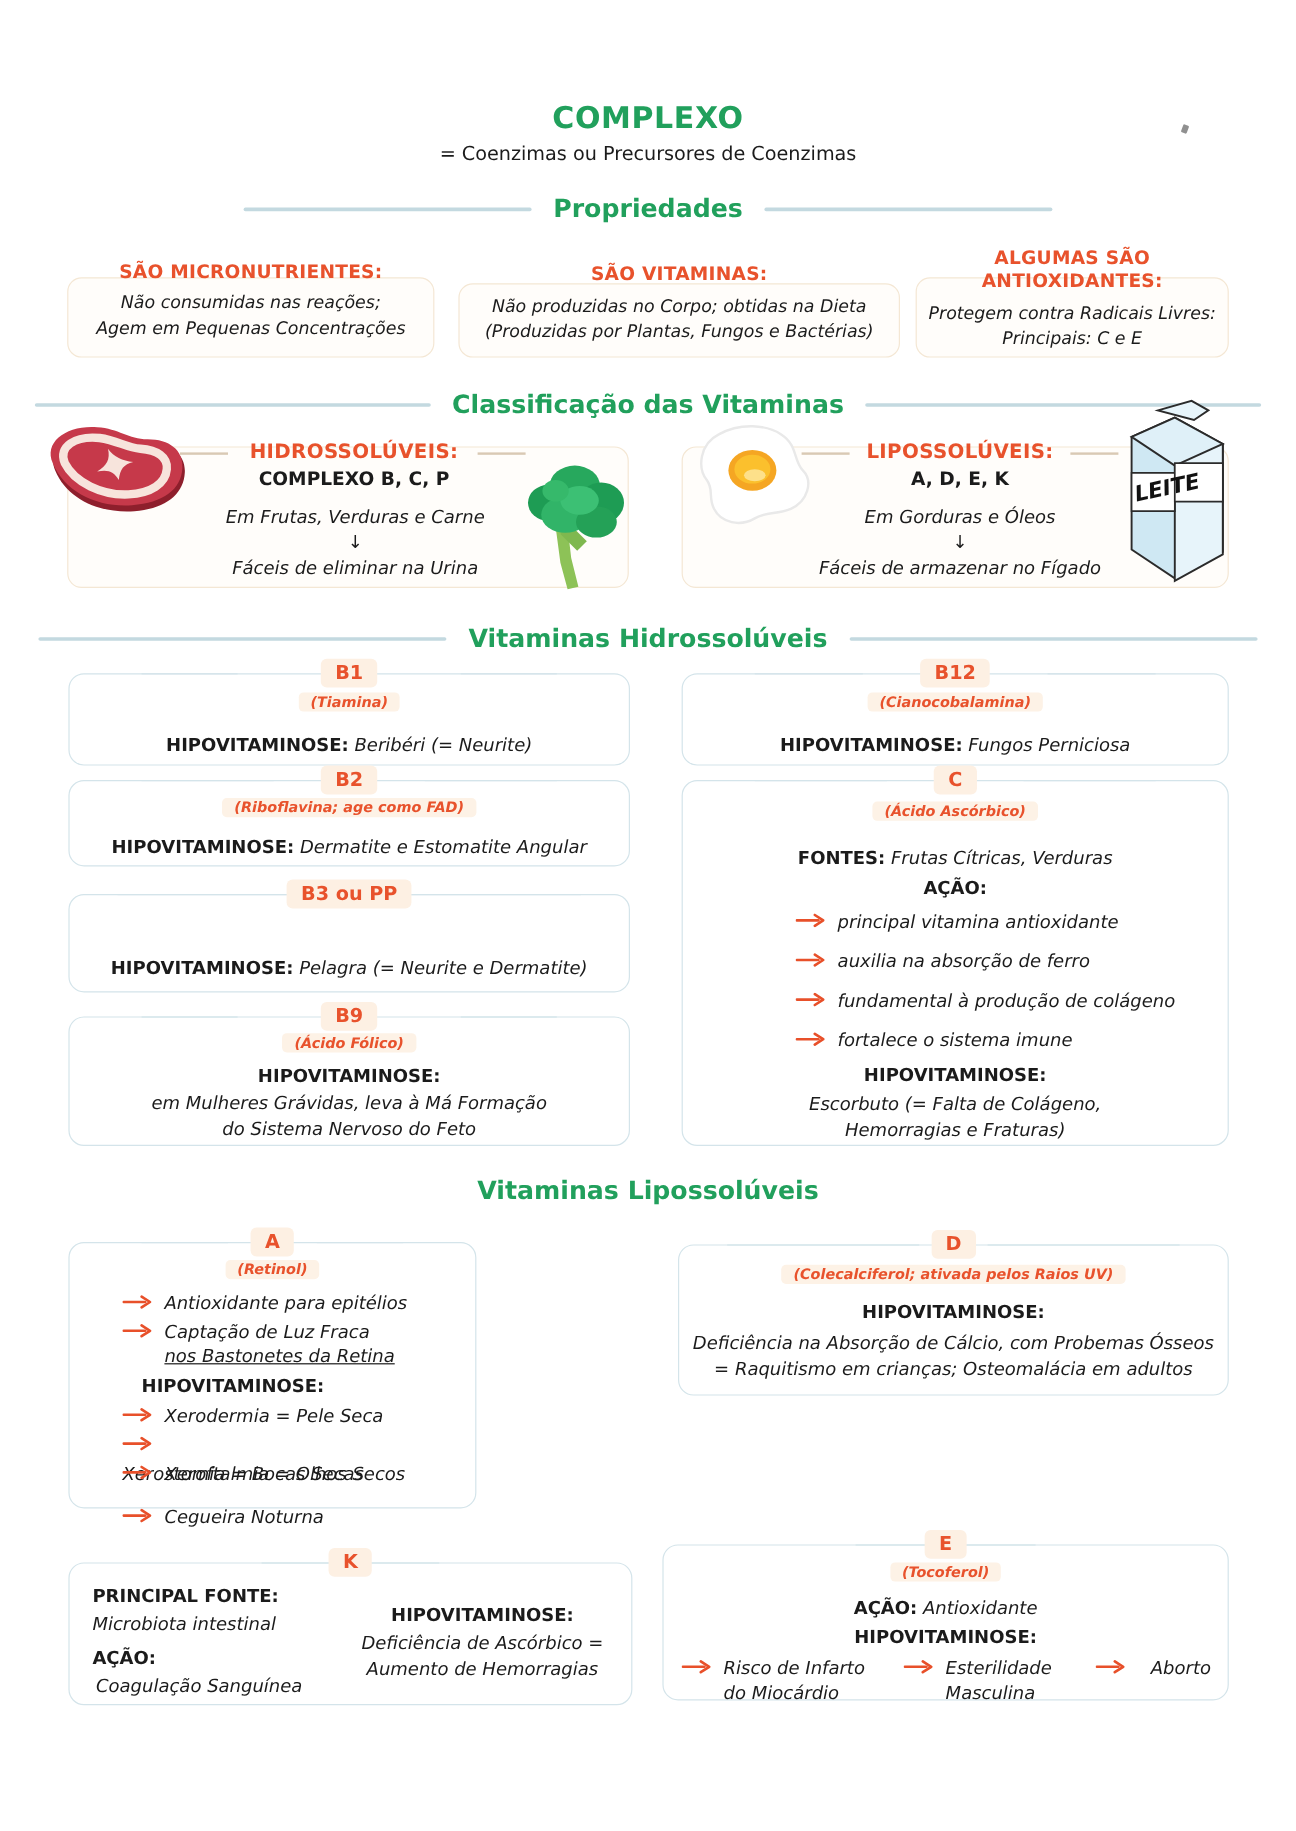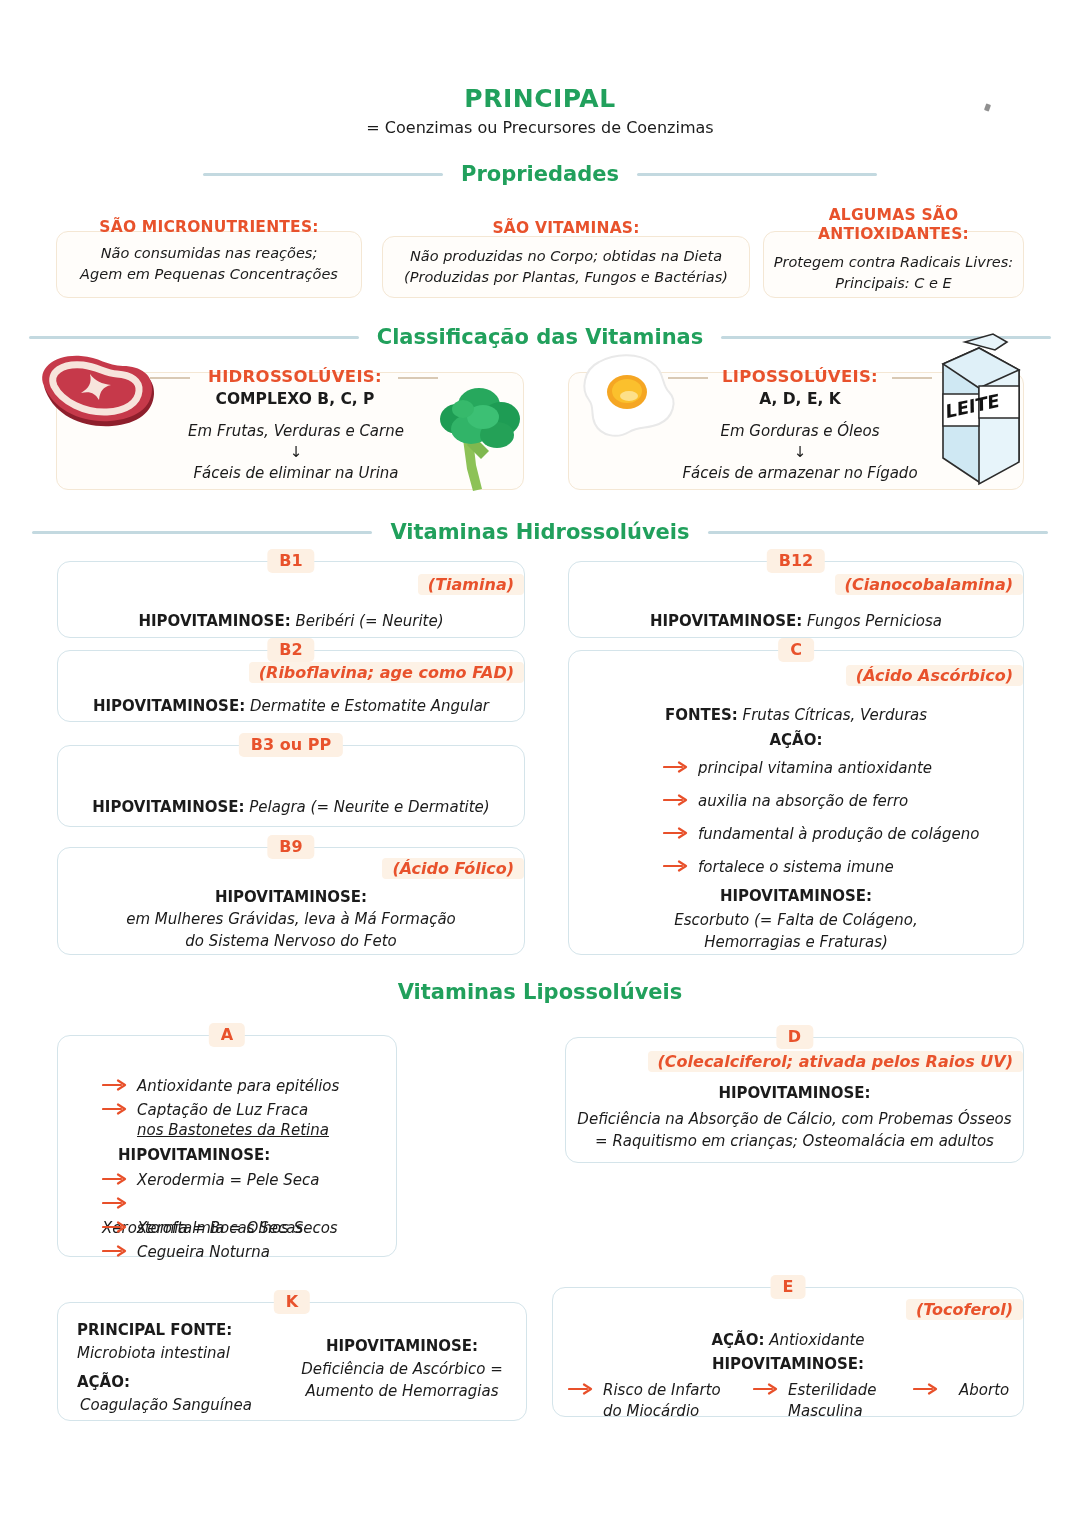--- a/index.html
+++ b/index.html
@@ -70,22 +70,22 @@
     position:absolute;top:-13px;left:50%;transform:translateX(-50%);
     background:#fdf0e3;border-radius:5px;
     padding:2px 12px 3px 12px;
     font-size:16px;font-weight:bold;color:#e8522c;white-space:nowrap;
     line-height:19px;
   }
   .tabline{
     position:absolute;top:-1.5px;height:1.5px;background:#d4e4ea;
   }
   .alias{
-    position:absolute;width:100%;text-align:right;
-    font-size:16px;font-weight:bold;font-style:italic;color:#e8522c;
+    position:absolute;width:100%;text-align:center;
+    font-size:12px;font-weight:bold;font-style:italic;color:#e8522c;
     line-height:22px;
   }
   .alias span{background:#fdf2e6;padding:1px 10px;border-radius:4px;}
 
   .line{
     position:absolute;width:100%;text-align:center;
     font-size:15px;color:#1b1b1b;line-height:22px;
   }
   .line b{font-weight:bold;}
   .line .it{font-style:italic;}
@@ -112,21 +112,21 @@
   .hrule{position:absolute;height:1.5px;background:#d9c9b4;}
 
   
   .art{position:absolute;}
 </style>
 </head>
 <body>
 
 <div class="page">
 
-  <div class="main-title">PRINCIPAL</div>
+  <div class="main-title">COMPLEXO</div>
   <div class="subtitle">= Coenzimas ou Precursores de Coenzimas</div>
   <div class="speck"></div>
 
   <div class="sect" style="top:162px;--lw:240px;--rw:240px;">
     <div class="rule l"></div>
     <div class="txt">Propriedades</div>
     <div class="rule r"></div>
   </div>
 
   <div class="prop-box" style="left:56px;top:231px;width:306px;height:67px;"></div>
@@ -304,20 +304,21 @@
   </div>
 
   <div class="sect" style="top:980px;--lw:0px;--rw:0px;">
     <div class="txt">Vitaminas Lipossolúveis</div>
   </div>
 
   <div class="card" style="left:57px;top:1035px;width:340px;height:222px;">
     <div class="tabline" style="left:60px;width:72px;"></div>
     <div class="tabline" style="right:60px;width:72px;"></div>
     <div class="tab">A</div>
+    <div class="alias" style="top:11px;"><span>(Retinol)</span></div>
 
     <div class="arow" style="left:44px;top:40px;">
       <span class="ar">
         <svg class="arrow" width="26" height="12" viewBox="0 0 26 12">
             <path d="M1 6h18" stroke="#e8502a" stroke-width="2.2" stroke-linecap="round" fill="none"></path>
             <path d="M16 1.5L23 6l-7 4.5" stroke="#e8502a" stroke-width="2.2" fill="none" stroke-linecap="round" stroke-linejoin="round"></path>
           </svg>
       </span>
       <span class="atx">Antioxidante para epitélios</span>
     </div>
@@ -354,21 +355,21 @@
     </div>
     <div class="arow" style="left:44px;top:182px;">
       <span class="ar">
         <svg class="arrow" width="26" height="12" viewBox="0 0 26 12">
             <path d="M1 6h18" stroke="#e8502a" stroke-width="2.2" stroke-linecap="round" fill="none"></path>
             <path d="M16 1.5L23 6l-7 4.5" stroke="#e8502a" stroke-width="2.2" fill="none" stroke-linecap="round" stroke-linejoin="round"></path>
           </svg>
       </span>
       <span class="atx">Xeroftalmia = Olhos Secos</span>
     </div>
-    <div class="arow" style="left:44px;top:206px;">
+    <div class="arow" style="left:44px;top:218px;">
       <span class="ar">
         <svg class="arrow" width="26" height="12" viewBox="0 0 26 12">
             <path d="M1 6h18" stroke="#e8502a" stroke-width="2.2" stroke-linecap="round" fill="none"></path>
             <path d="M16 1.5L23 6l-7 4.5" stroke="#e8502a" stroke-width="2.2" fill="none" stroke-linecap="round" stroke-linejoin="round"></path>
           </svg>
       </span>
       <span class="atx">Cegueira Noturna</span>
     </div>
   </div>
 

